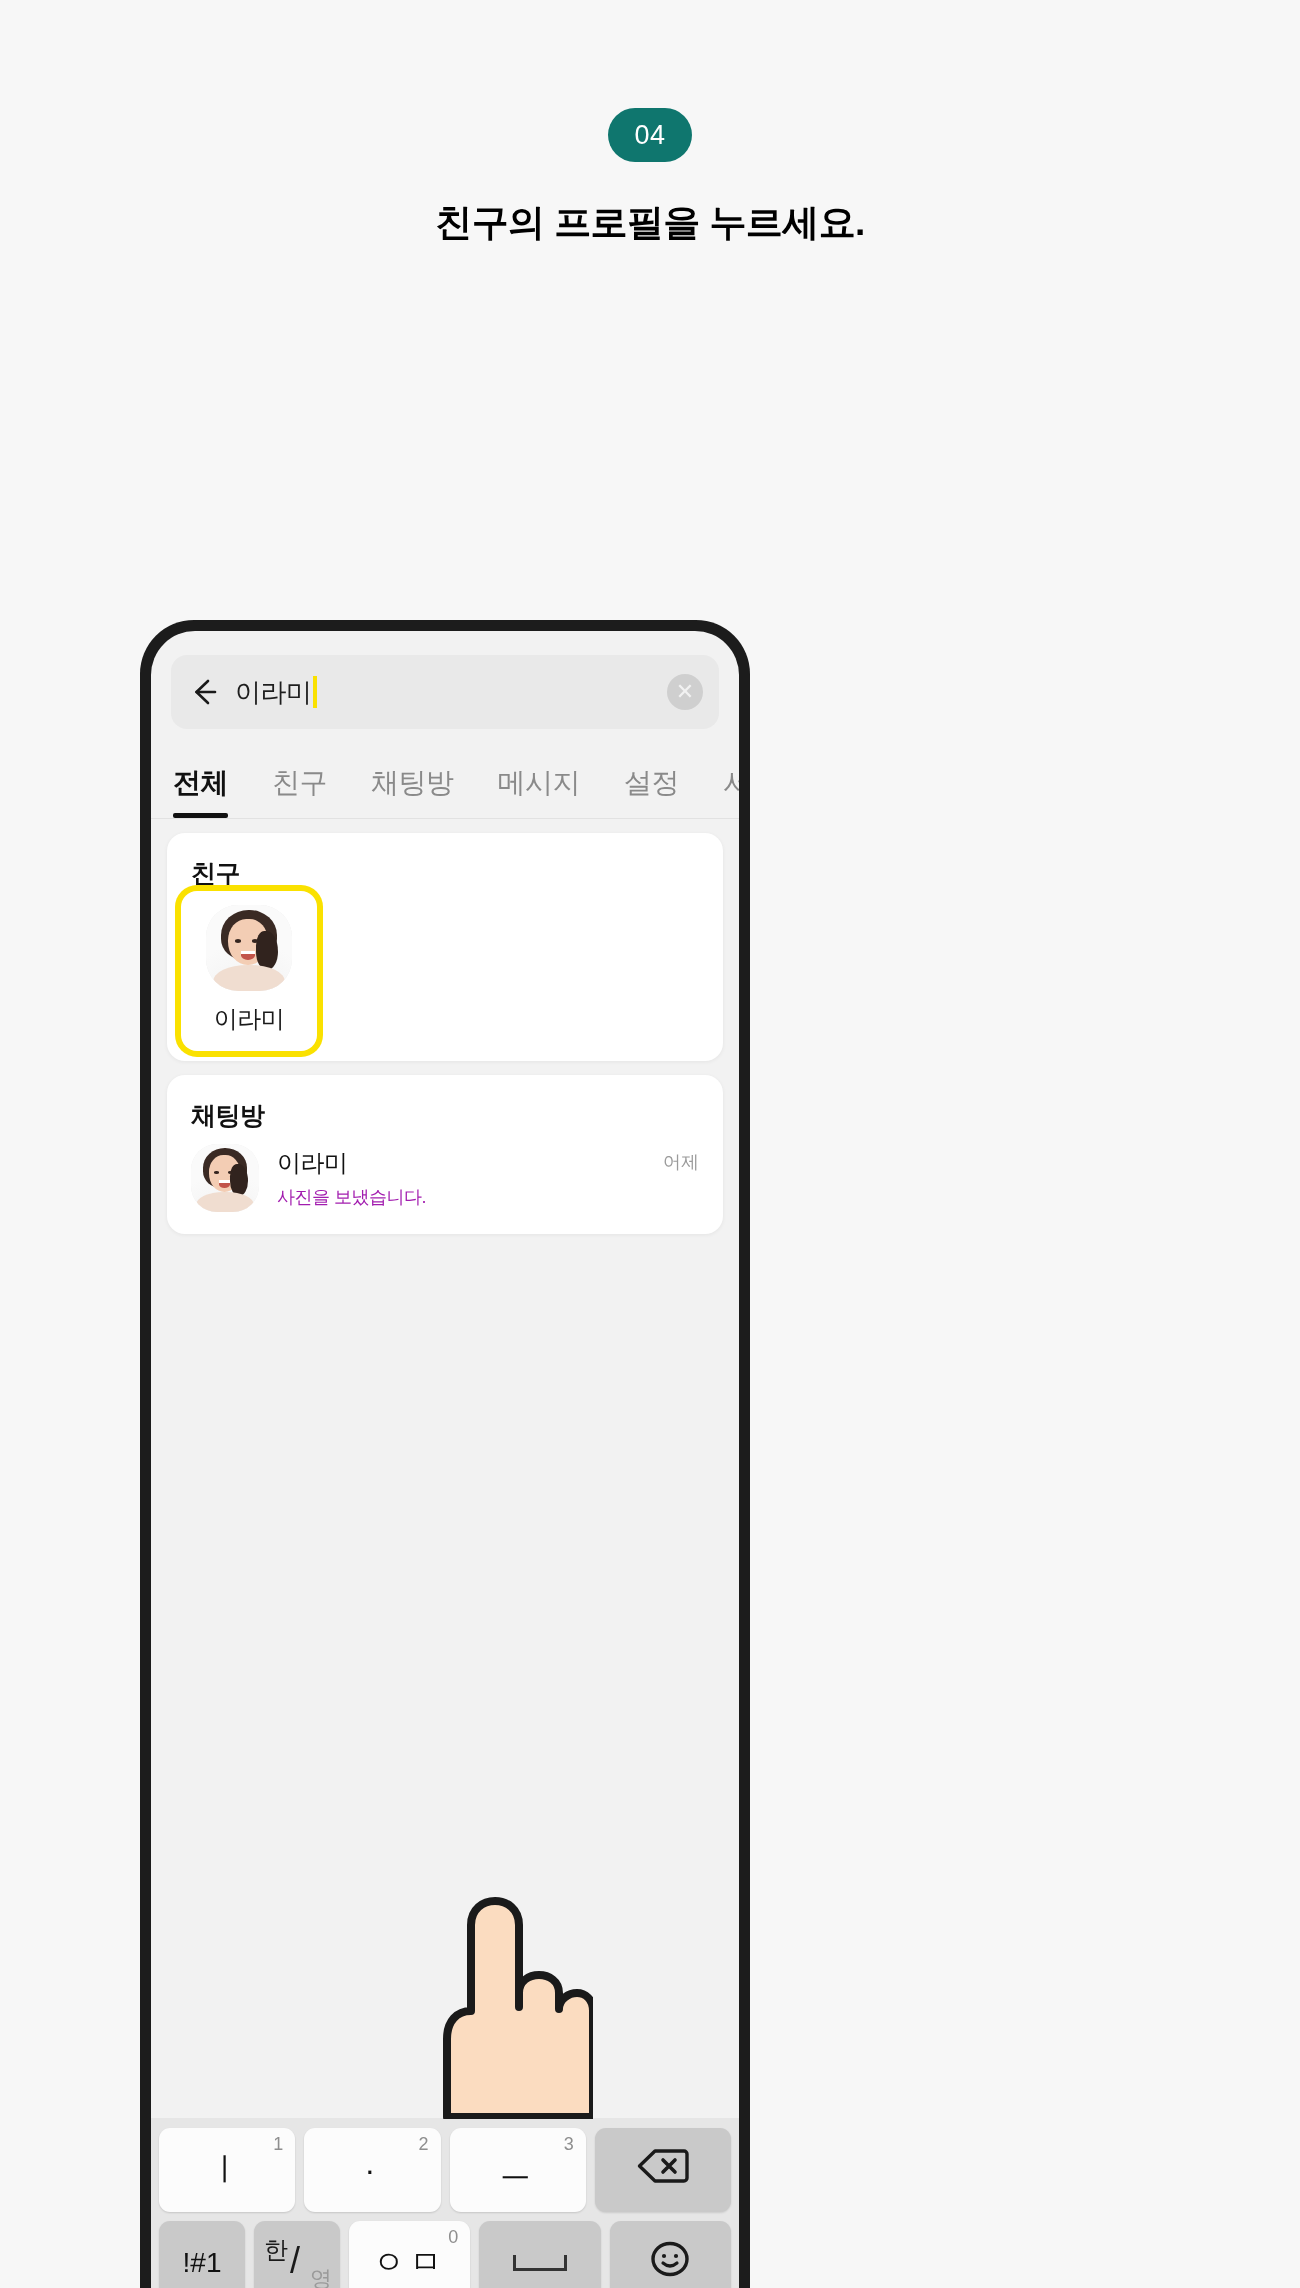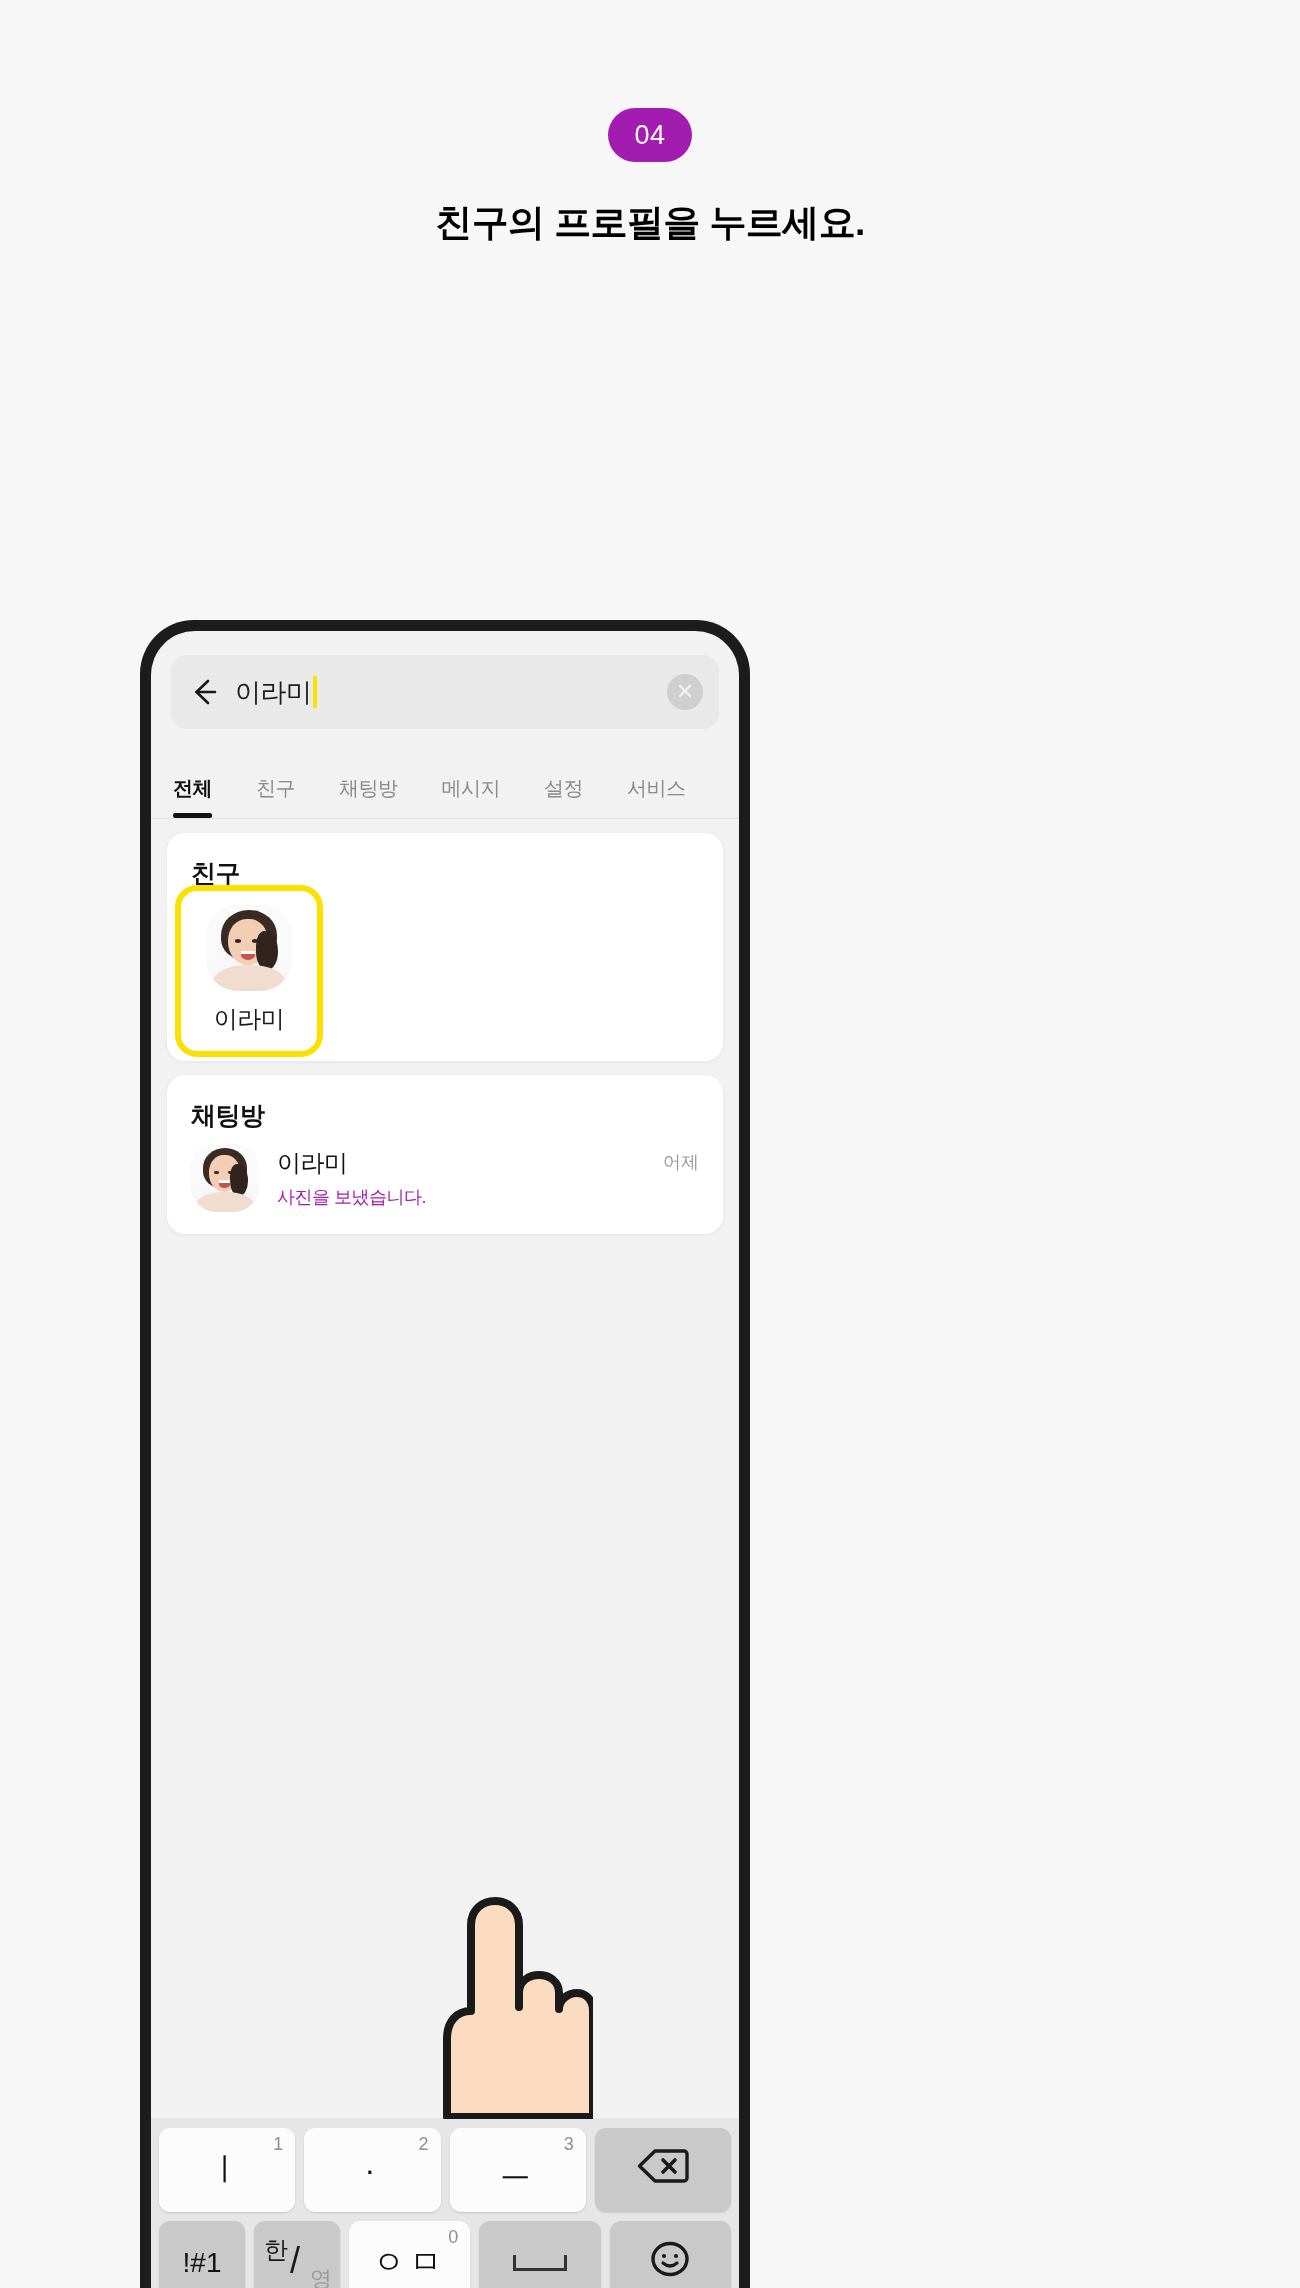--- a/index.html
+++ b/index.html
@@ -8,21 +8,21 @@
     background: #f7f7f7;
     font-family: "Liberation Sans", "DejaVu Sans", sans-serif;
     overflow: hidden;
   }
   .page { position: relative; width: 1300px; height: 2288px; }
 
   
   .step-badge {
     position: absolute; left: 50%; top: 108px; transform: translateX(-50%);
     width: 84px; height: 54px; border-radius: 27px;
-    background: #a21caf; color: #ffffff;
+    background: #0f766e; color: #ffffff;
     display: flex; align-items: center; justify-content: center;
     font-size: 27px; letter-spacing: 0.5px; font-weight: 400;
   }
   .step-title {
     position: absolute; left: 0; top: 198px; width: 1300px;
     text-align: center; font-size: 37px; font-weight: 700;
     color: #000000; letter-spacing: -0.6px;
   }
 
   
@@ -62,21 +62,21 @@
     display: flex; align-items: center; justify-content: center;
     font-size: 22px; line-height: 1; flex: 0 0 auto;
   }
 
   
   .tabs {
     position: relative; display: flex; align-items: flex-end;
     padding: 26px 0 0 22px; gap: 44px;
     border-bottom: 1px solid #e2e2e2; height: 90px;
   }
-  .tab { font-size: 20px; color: #8a8a8a; padding-bottom: 16px; white-space: nowrap; letter-spacing: -0.5px; font-family: Liberation Mono, monospace; }
+  .tab { font-size: 28px; color: #8a8a8a; padding-bottom: 16px; white-space: nowrap; letter-spacing: -0.5px; font-family: Liberation Mono, monospace; }
   .tab.active { color: #111; font-weight: 700; position: relative; }
   .tab.active::after {
     content: ""; position: absolute; left: 0; right: 0; bottom: 0;
     height: 5px; background: #111; border-radius: 2px;
   }
 
   
   .results { padding: 14px 16px 0 16px; }
   .card {
     background: #ffffff; border-radius: 18px;

